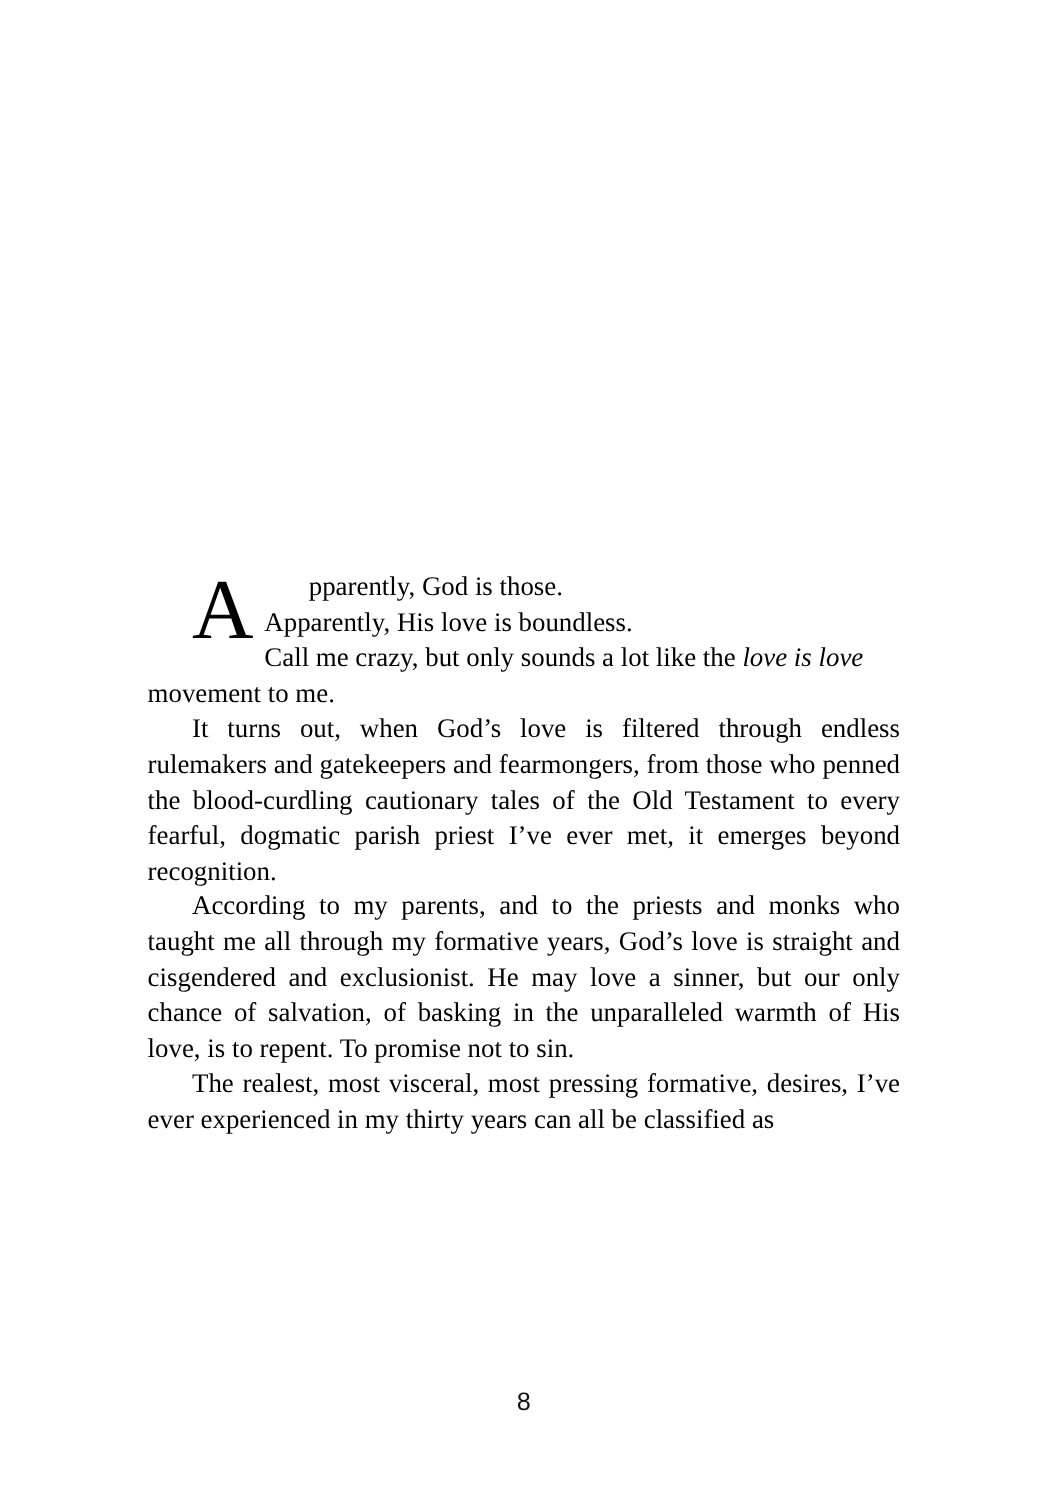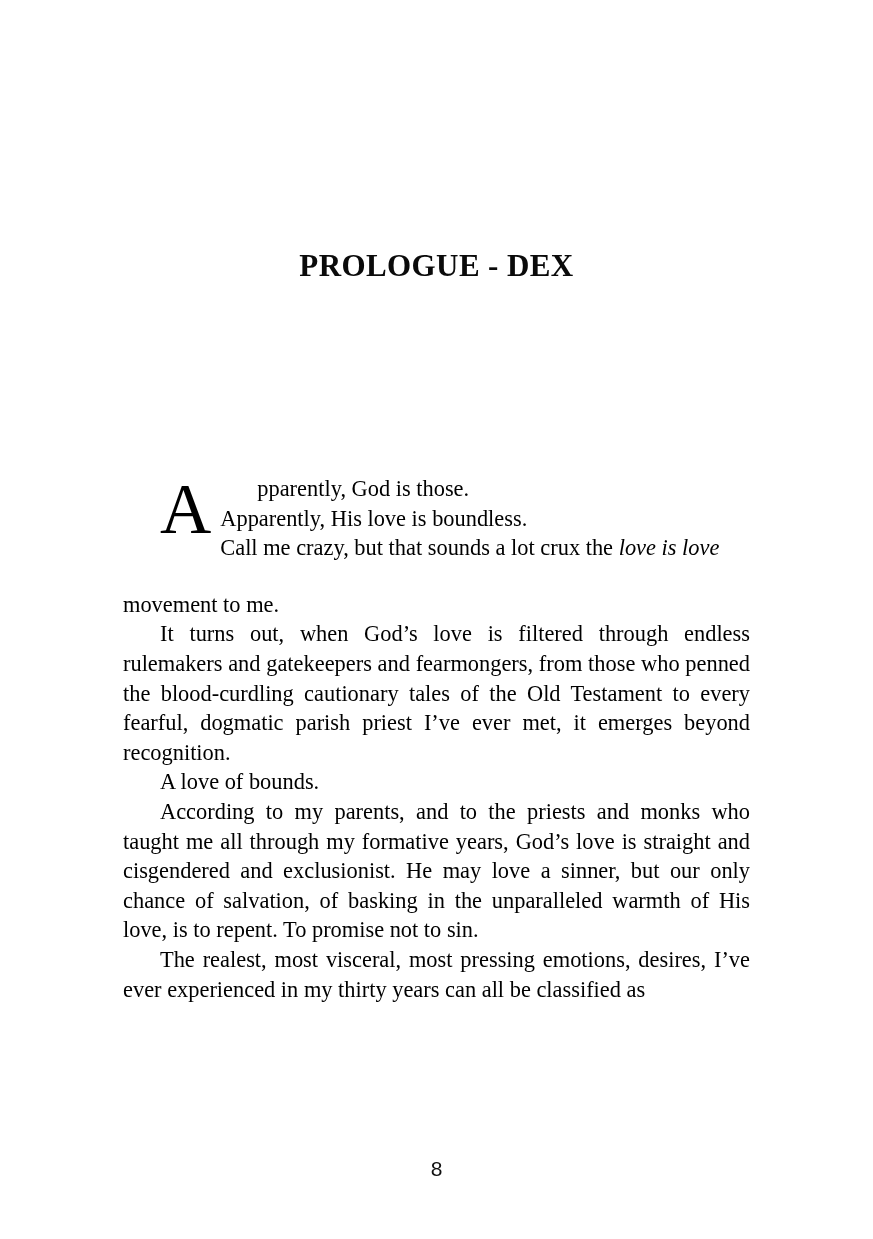--- a/index.html
+++ b/index.html
@@ -76,21 +76,20 @@
   .dc-line-last {
     display: block;
     margin-left: 90px;
     text-indent: 0;
   }
 
   .runon {
     display: block;
     margin-left: 0;
     text-indent: 0;
-    margin-top: 27px;
   }
 
   em {
     font-style: italic;
   }
 
   
   .folio {
     position: absolute;
     left: 0;
@@ -100,33 +99,31 @@
     font-family: "Liberation Sans", "DejaVu Sans", sans-serif;
     font-size: 21px;
     color: #111111;
   }
 </style>
 </head>
 <body>
 
 <div class="page">
 
-  <h1 class="chapter-title">PROLOGUE - DEX</h1>
 
   <div class="text-block">
 
     <p class="para-first">
       <span class="drop-cap">A</span><span>pparently, God is those.</span>
       <span class="dc-line">Apparently, His love is boundless.</span>
-      <span class="dc-line-last"><span>Call me crazy, but that sounds a lot crux the </span><em>love is love</em></span>
+      <span class="dc-line-last"><span>Call me crazy, but only sounds a lot like the </span><em>love is love</em></span>
       <span class="runon">movement to me.</span>
     </p>
 
     <p>It turns out, when God’s love is filtered through endless rulemakers and gatekeepers and fearmongers, from those who penned the blood-curdling cautionary tales of the Old Testament to every fearful, dogmatic parish priest I’ve ever met, it emerges beyond recognition.</p>
-    <p>A love of bounds.</p>
     <p>According to my parents, and to the priests and monks who taught me all through my formative years, God’s love is straight and cisgendered and exclusionist. He may love a sinner, but our only chance of salvation, of basking in the unparalleled warmth of His love, is to repent. To promise not to sin.</p>
-    <p>The realest, most visceral, most pressing emotions, desires, I’ve ever experienced in my thirty years can all be classified as</p>
+    <p>The realest, most visceral, most pressing formative, desires, I’ve ever experienced in my thirty years can all be classified as</p>
 
   </div>
 
   <div class="folio">8</div>
 
 </div>
 
 </body></html>

